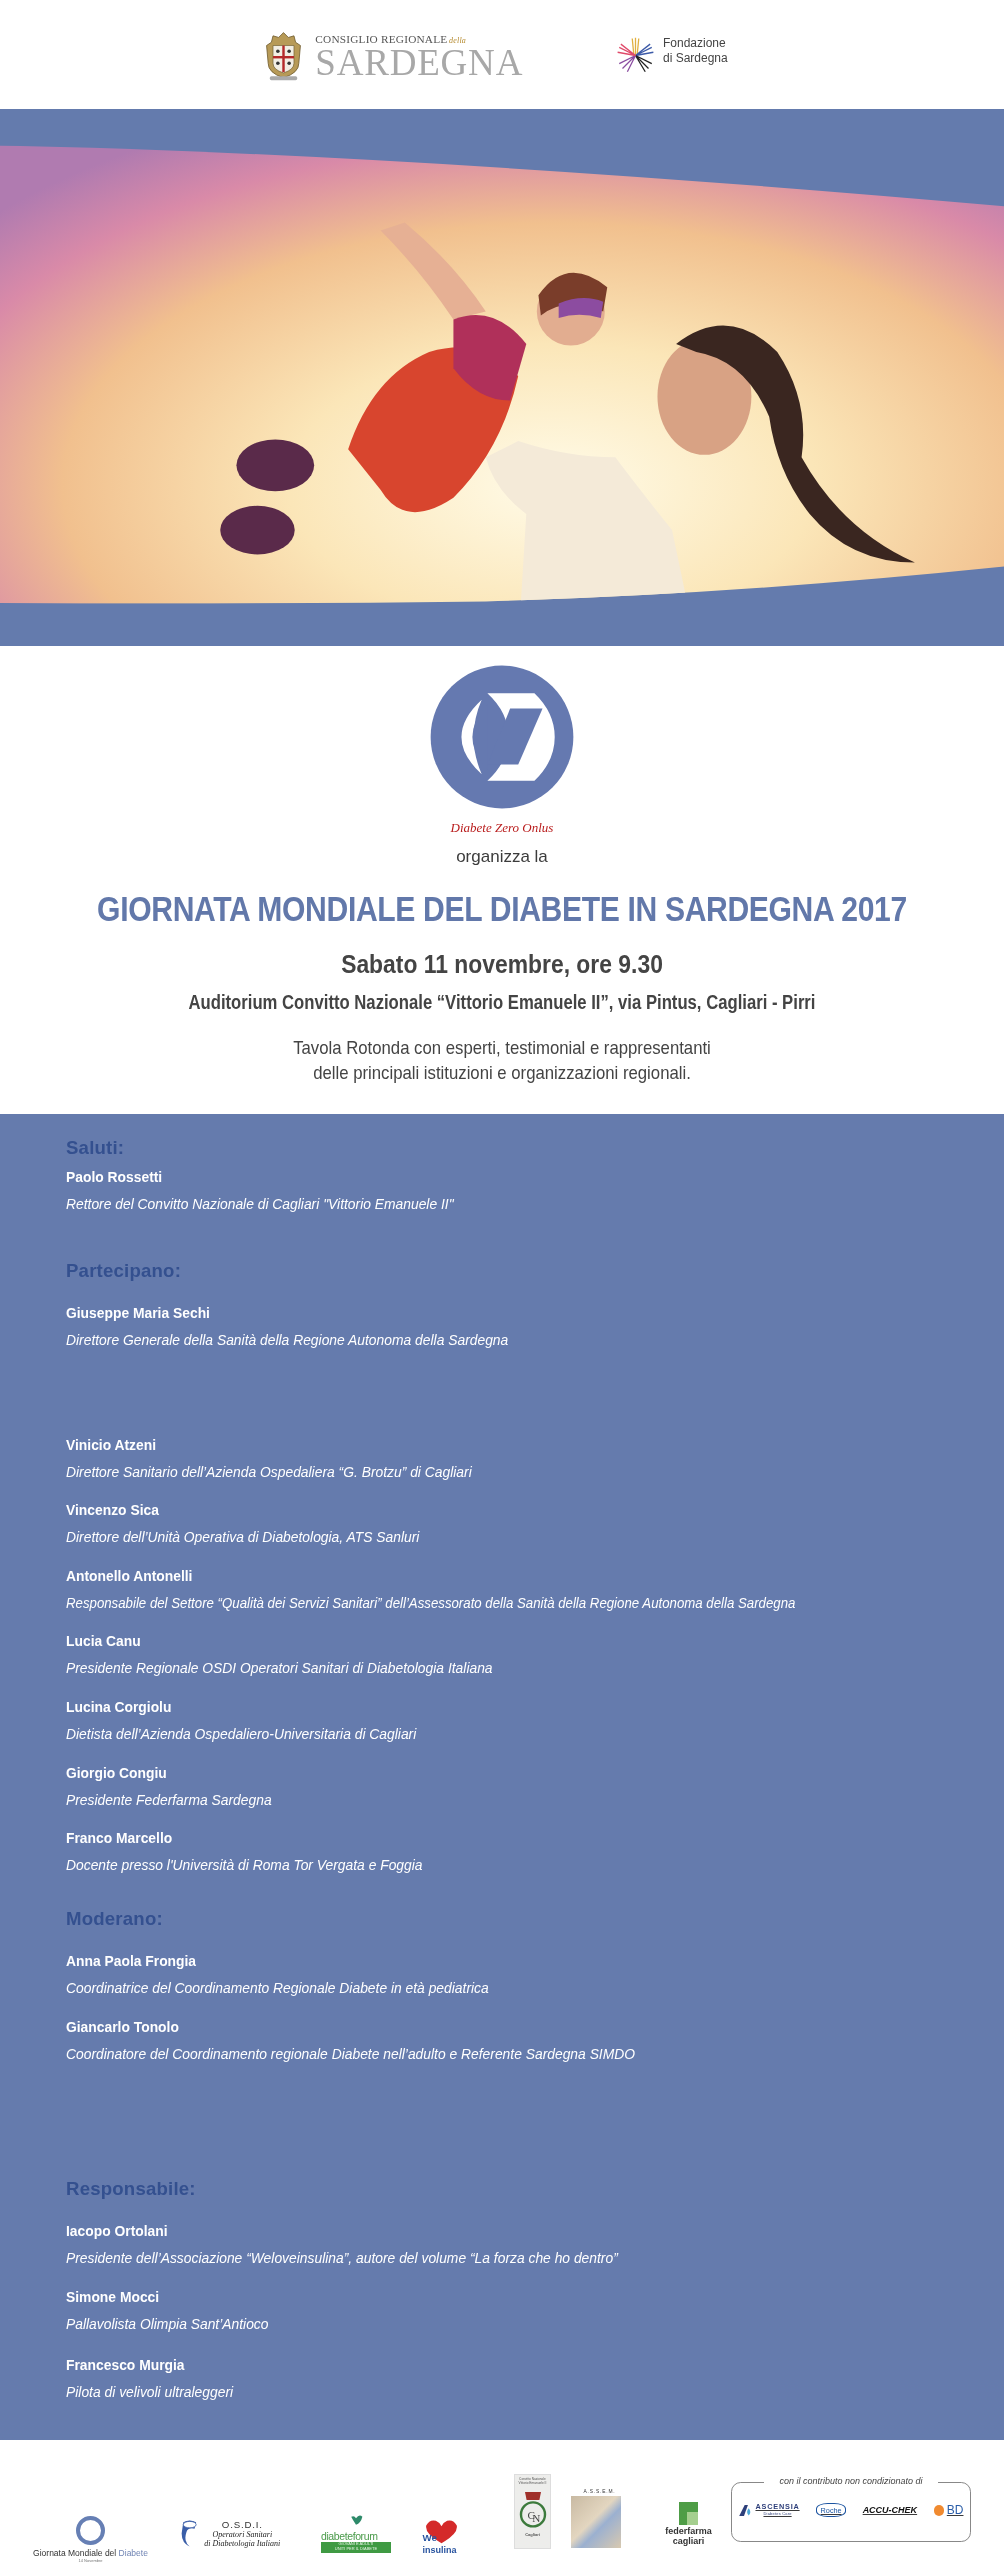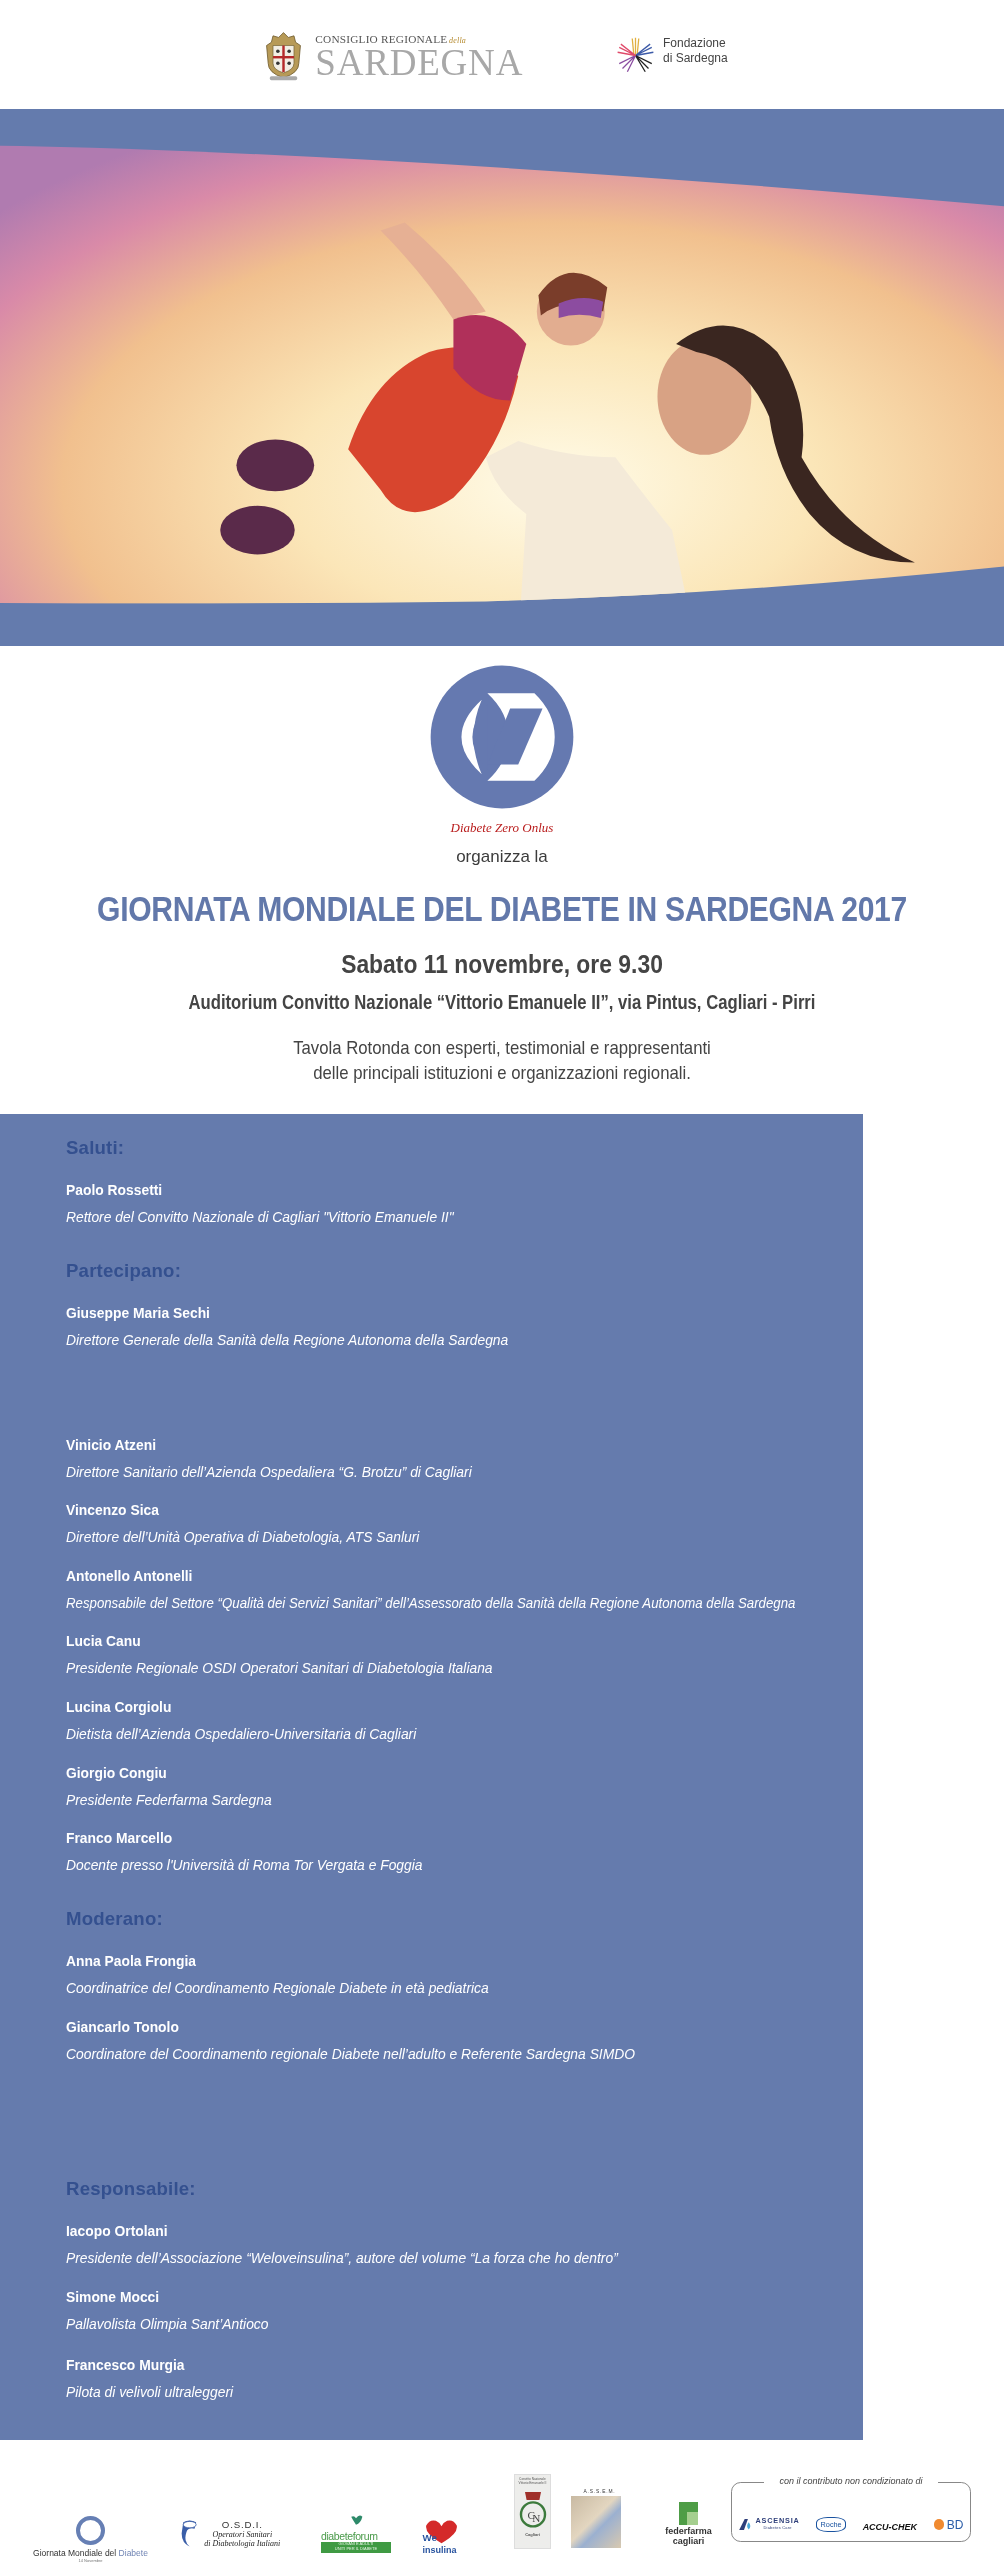--- a/index.html
+++ b/index.html
@@ -24,21 +24,21 @@
   
   .dz-logo { position: absolute; left: 429px; top: 664px; width: 146px; height: 146px; }
   .dz-name { position: absolute; top: 820px; left: 0; width: 1004px; text-align: center; font-family: "Liberation Serif", serif; font-style: italic; font-size: 13px; color: #b91c1c; }
   .organizza { position: absolute; top: 847px; left: 0; width: 1004px; text-align: center; font-size: 17px; color: #3c3c3c; }
   .main-title { position: absolute; top: 889px; left: 0; width: 1004px; text-align: center; font-size: 35px; font-weight: bold; color: #6278aa; letter-spacing: -0.4px; transform: scaleX(0.86); transform-origin: center; }
   .date { position: absolute; top: 949px; left: 0; width: 1004px; text-align: center; font-size: 26px; font-weight: bold; color: #444; transform: scaleX(0.88); }
   .venue { position: absolute; top: 991px; left: 0; width: 1004px; text-align: center; font-size: 19.4px; font-weight: bold; color: #444; transform: scaleX(0.86); }
   .tagline { position: absolute; top: 1035px; left: 0; width: 1004px; text-align: center; font-size: 18.6px; color: #444; line-height: 25px; transform: scaleX(0.9); }
 
   
-  .program { position: absolute; top: 1114px; left: 0; width: 863px; height: 1326px; background: #657bad; }
+  .program { position: absolute; top: 1114px; left: 0; width: 1004px; height: 1326px; background: #657bad; }
   .section-heading { position: absolute; left: 66px; font-size: 18.6px; font-weight: bold; color: #34508f; letter-spacing: 0.2px; }
   .person { position: absolute; left: 66px; color: #ffffff; }
   .person-name { font-size: 15.4px; font-weight: bold; transform: scaleX(0.9); transform-origin: left; white-space: nowrap; }
   .person-role { font-size: 15.4px; font-style: italic; margin-top: 9px; transform: scaleX(0.9); transform-origin: left; white-space: nowrap; }
 
   
   .footer { position: absolute; top: 2440px; left: 0; width: 1004px; height: 136px; background: #fff; }
   .f-item { position: absolute; }
   .gmd-ring { width: 29px; height: 29px; border: 4.9px solid #667fb4; border-radius: 50%; margin: 0 auto; }
   .gmd-label { font-size: 8.5px; color: #333; text-align: center; white-space: nowrap; margin-top: 3.2px; }
@@ -50,21 +50,21 @@
   .dforum-box { background: #3f9a43; color: #e8f5e8; font-size: 4px; text-align: center; padding: 0.8px 1.6px; line-height: 4.9px; }
   .weins { font-size: 9.7px; font-weight: bold; color: #2a55a0; }
   .convitto { width: 37px; height: 75px; background: #ededeb; border: 0.8px solid #ddd; font-size: 3.2px; color: #555; text-align: center; padding-top: 2.4px; }
   .assem-title { font-size: 4.9px; color: #333; text-align: center; letter-spacing: 0.8px; }
   .assem-img { width: 50px; height: 52px; background: linear-gradient(135deg, #c8b9a2 0%, #e3d6c0 45%, #9bb0d0 60%, #d8c9b0 100%); margin-top: 1.6px; }
   .federfarma-mark { width: 19.4px; height: 23px; background: #4e9d46; margin: 0 auto; position: relative; }
   .federfarma-mark::after { content: ""; position: absolute; right: 0; bottom: 0; width: 11.3px; height: 13px; background: #a5cf8f; }
   .federfarma-text { font-size: 9px; font-weight: bold; color: #333; text-align: center; line-height: 9.7px; margin-top: 2.4px; }
   .sponsor-box { position: absolute; left: 731px; top: 42px; width: 240px; height: 60px; border: 1.2px solid #888; border-radius: 9.7px; }
   .sponsor-caption { position: absolute; top: -7.3px; left: 32px; right: 32px; text-align: center; background: #fff; font-size: 9px; font-style: italic; color: #444; white-space: nowrap; }
-  .sponsor-row { position: absolute; top: 34px; left: 6.5px; right: 6.5px; display: flex; justify-content: space-between; align-items: flex-end; }
+  .sponsor-row { position: absolute; top: 20px; left: 6.5px; right: 6.5px; display: flex; justify-content: space-between; align-items: center; text-decoration: underline; }
   .ascensia { display: flex; align-items: center; }
   .ascensia-text { font-size: 7.3px; font-weight: bold; color: #2e3f7a; letter-spacing: 0.8px; line-height: 7.3px; }
   .ascensia-text small { display: block; font-size: 4px; font-weight: normal; letter-spacing: 0.2px; text-align: center; }
   .roche { font-size: 7.3px; color: #1a53a0; border: 1.1px solid #1a53a0; padding: 1.6px 3.2px; border-radius: 40%; }
   .accuchek { font-size: 9px; font-weight: bold; font-style: italic; color: #111; }
   .bd { display: flex; align-items: center; font-size: 12px; color: #2a5da8; }
   .bd-dot { width: 10.5px; height: 10.5px; border-radius: 50%; background: #f08a30; margin-right: 2.4px; }
 </style>
 </head>
 <body>
@@ -151,21 +151,21 @@
 <div class="main-title">GIORNATA MONDIALE DEL DIABETE IN SARDEGNA 2017</div>
 <div class="date">Sabato 11 novembre, ore 9.30</div>
 <div class="venue">Auditorium Convitto Nazionale “Vittorio Emanuele II”, via Pintus, Cagliari - Pirri</div>
 <div class="tagline">
   <div>Tavola Rotonda con esperti, testimonial e rappresentanti</div>
   <div>delle principali istituzioni e organizzazioni regionali.</div>
 </div>
 
 <div class="program">
   <div class="section-heading" style="top:23px">Saluti:</div>
-  <div class="person" style="top:67px">
+  <div class="person" style="top:54px">
     <div class="person-name">Paolo Rossetti</div>
     <div class="person-role">Rettore del Convitto Nazionale di Cagliari "Vittorio Emanuele II"</div>
   </div>
 
   <div class="section-heading" style="top:146px">Partecipano:</div>
   <div class="person" style="top:190px">
     <div class="person-name">Giuseppe Maria Sechi</div>
     <div class="person-role">Direttore Generale della Sanità della Regione Autonoma della Sardegna</div>
   </div>
   <div class="person" style="top:322px">

